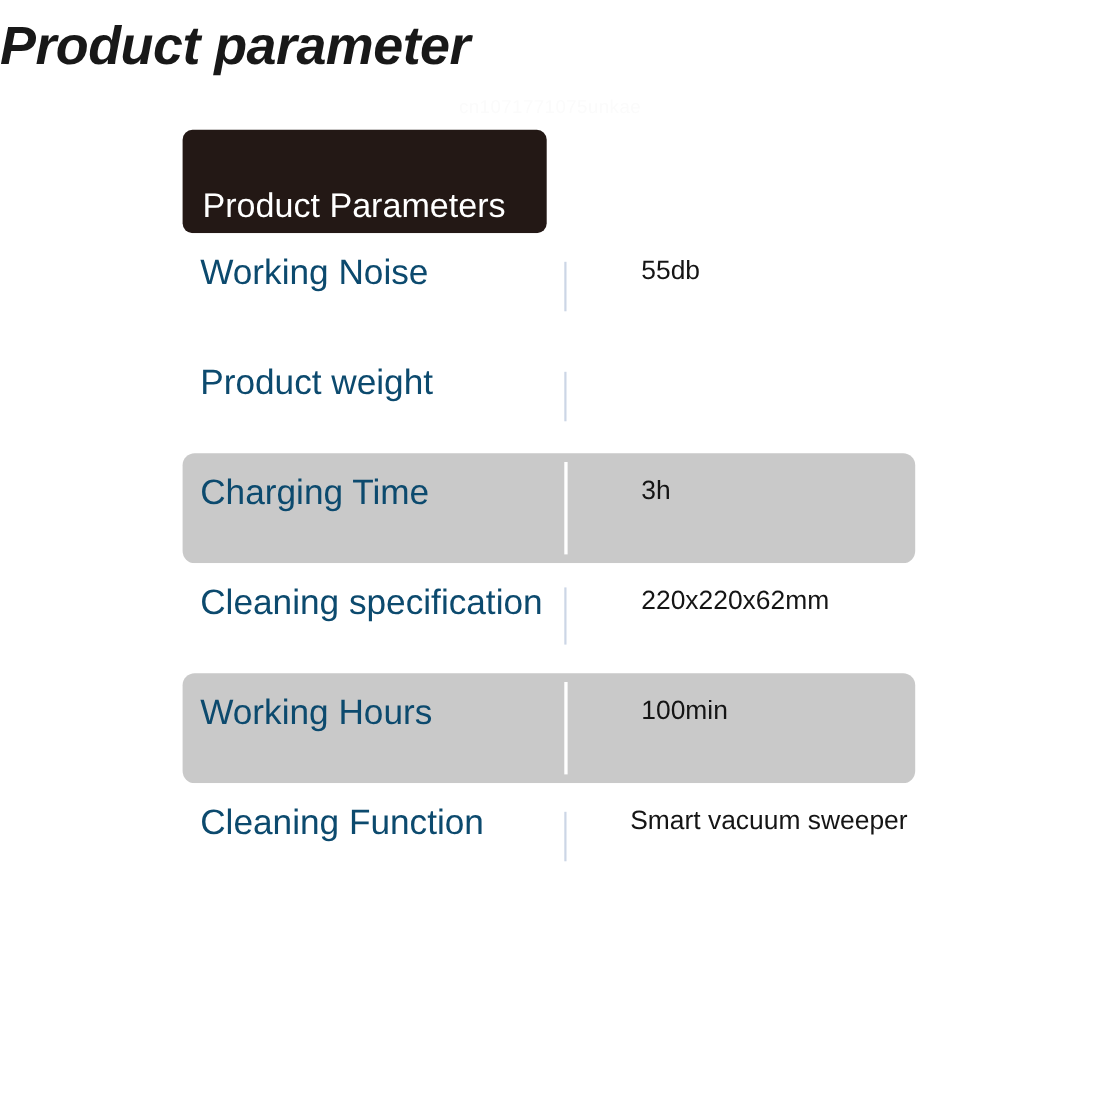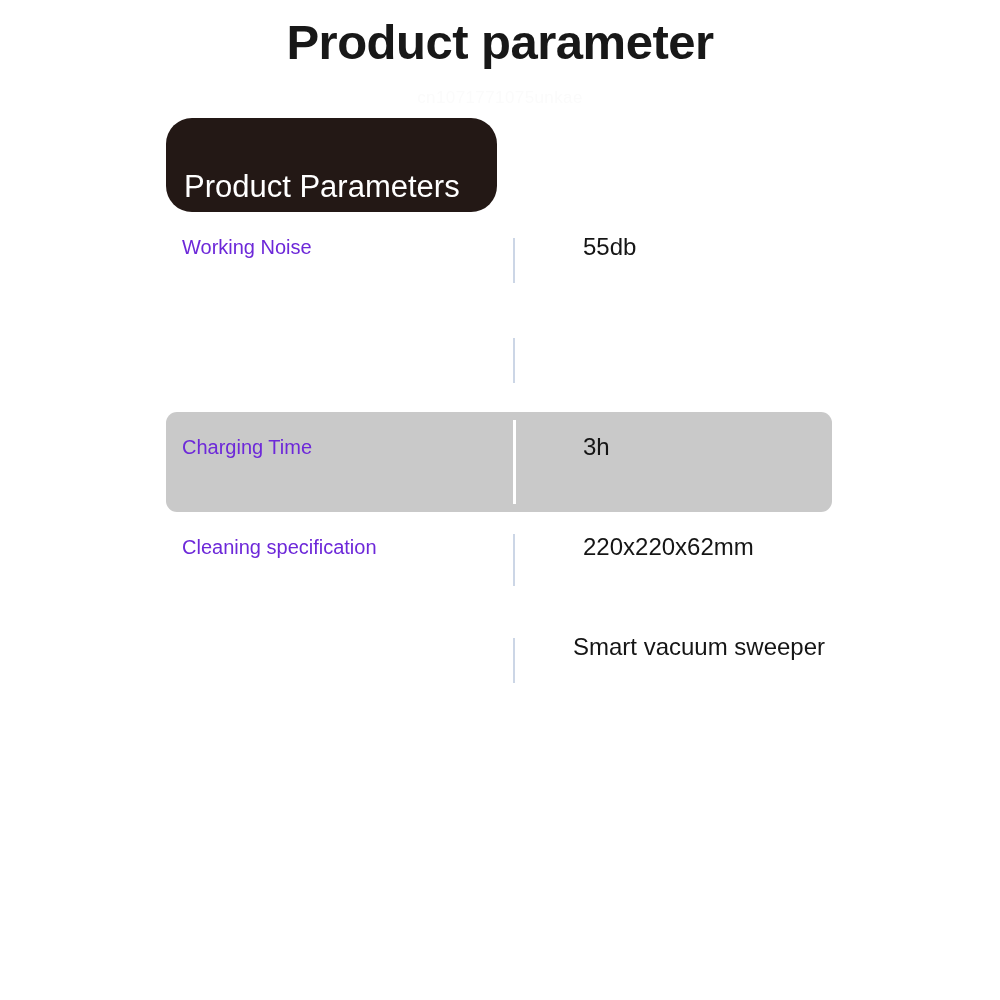--- a/index.html
+++ b/index.html
@@ -17,24 +17,25 @@
     color: #1a1a1a;
     -webkit-font-smoothing: antialiased;
   }
 
   
   .page-title {
     position: absolute;
     left: 0;
     top: 14px;
     width: 1000px;
-    text-align: center;
+    text-align: left;
     font-family: "Liberation Sans", sans-serif;
     font-size: 49px;
     font-weight: 700;
+    font-style: italic;
     letter-spacing: -0.5px;
     color: #181818;
     white-space: nowrap;
   }
 
   
   .watermark {
     position: absolute;
     left: 0;
     top: 88px;
@@ -55,21 +56,21 @@
     top: 118px;
     width: 666px;
   }
 
   
   .spec-header {
     position: relative;
     width: 331px;
     height: 94px;
     background: #231815;
-    border-radius: 26px;
+    border-radius: 9px;
     box-sizing: border-box;
   }
   .spec-header-label {
     position: absolute;
     left: 18px;
     bottom: 7px;
     font-size: 31px;
     line-height: 36px;
     color: #ffffff;
     white-space: nowrap;
@@ -88,23 +89,23 @@
   }
   .spec-row.plain {
     background: #ffffff;
   }
 
   .spec-cell-label {
     position: absolute;
     left: 16px;
     top: 14px;
     width: 330px;
-    font-size: 20px;
+    font-size: 32px;
     line-height: 42px;
-    color: #6d28d9;
+    color: #0c4a6e;
     white-space: nowrap;
   }
   .spec-cell-value {
     position: absolute;
     left: 417px;
     top: 14px;
     width: 249px;
     font-size: 24px;
     line-height: 42px;
     color: #151515;
@@ -155,31 +156,38 @@
     <span class="spec-header-label">Product Parameters</span>
   </div>
 
   <div id="rows-container">
       <div class="spec-row plain">
         <span class="spec-cell-label">Working Noise</span>
         <span class="spec-divider"></span>
         <span class="spec-cell-value">55db</span>
       </div>
       <div class="spec-row plain">
+        <span class="spec-cell-label">Product weight</span>
         <span class="spec-divider"></span>
       </div>
       <div class="spec-row shaded">
         <span class="spec-cell-label">Charging Time</span>
         <span class="spec-divider"></span>
         <span class="spec-cell-value">3h</span>
       </div>
       <div class="spec-row plain tall-divider">
         <span class="spec-cell-label">Cleaning specification</span>
         <span class="spec-divider"></span>
         <span class="spec-cell-value">220x220x62mm</span>
       </div>
+      <div class="spec-row shaded">
+        <span class="spec-cell-label">Working Hours</span>
+        <span class="spec-divider"></span>
+        <span class="spec-cell-value">100min</span>
+      </div>
       <div class="spec-row plain">
+        <span class="spec-cell-label">Cleaning Function</span>
         <span class="spec-divider"></span>
         <span class="spec-cell-value wrap">Smart vacuum sweeper</span>
       </div>
     </div>
 
 </div>
 
 </body></html>

